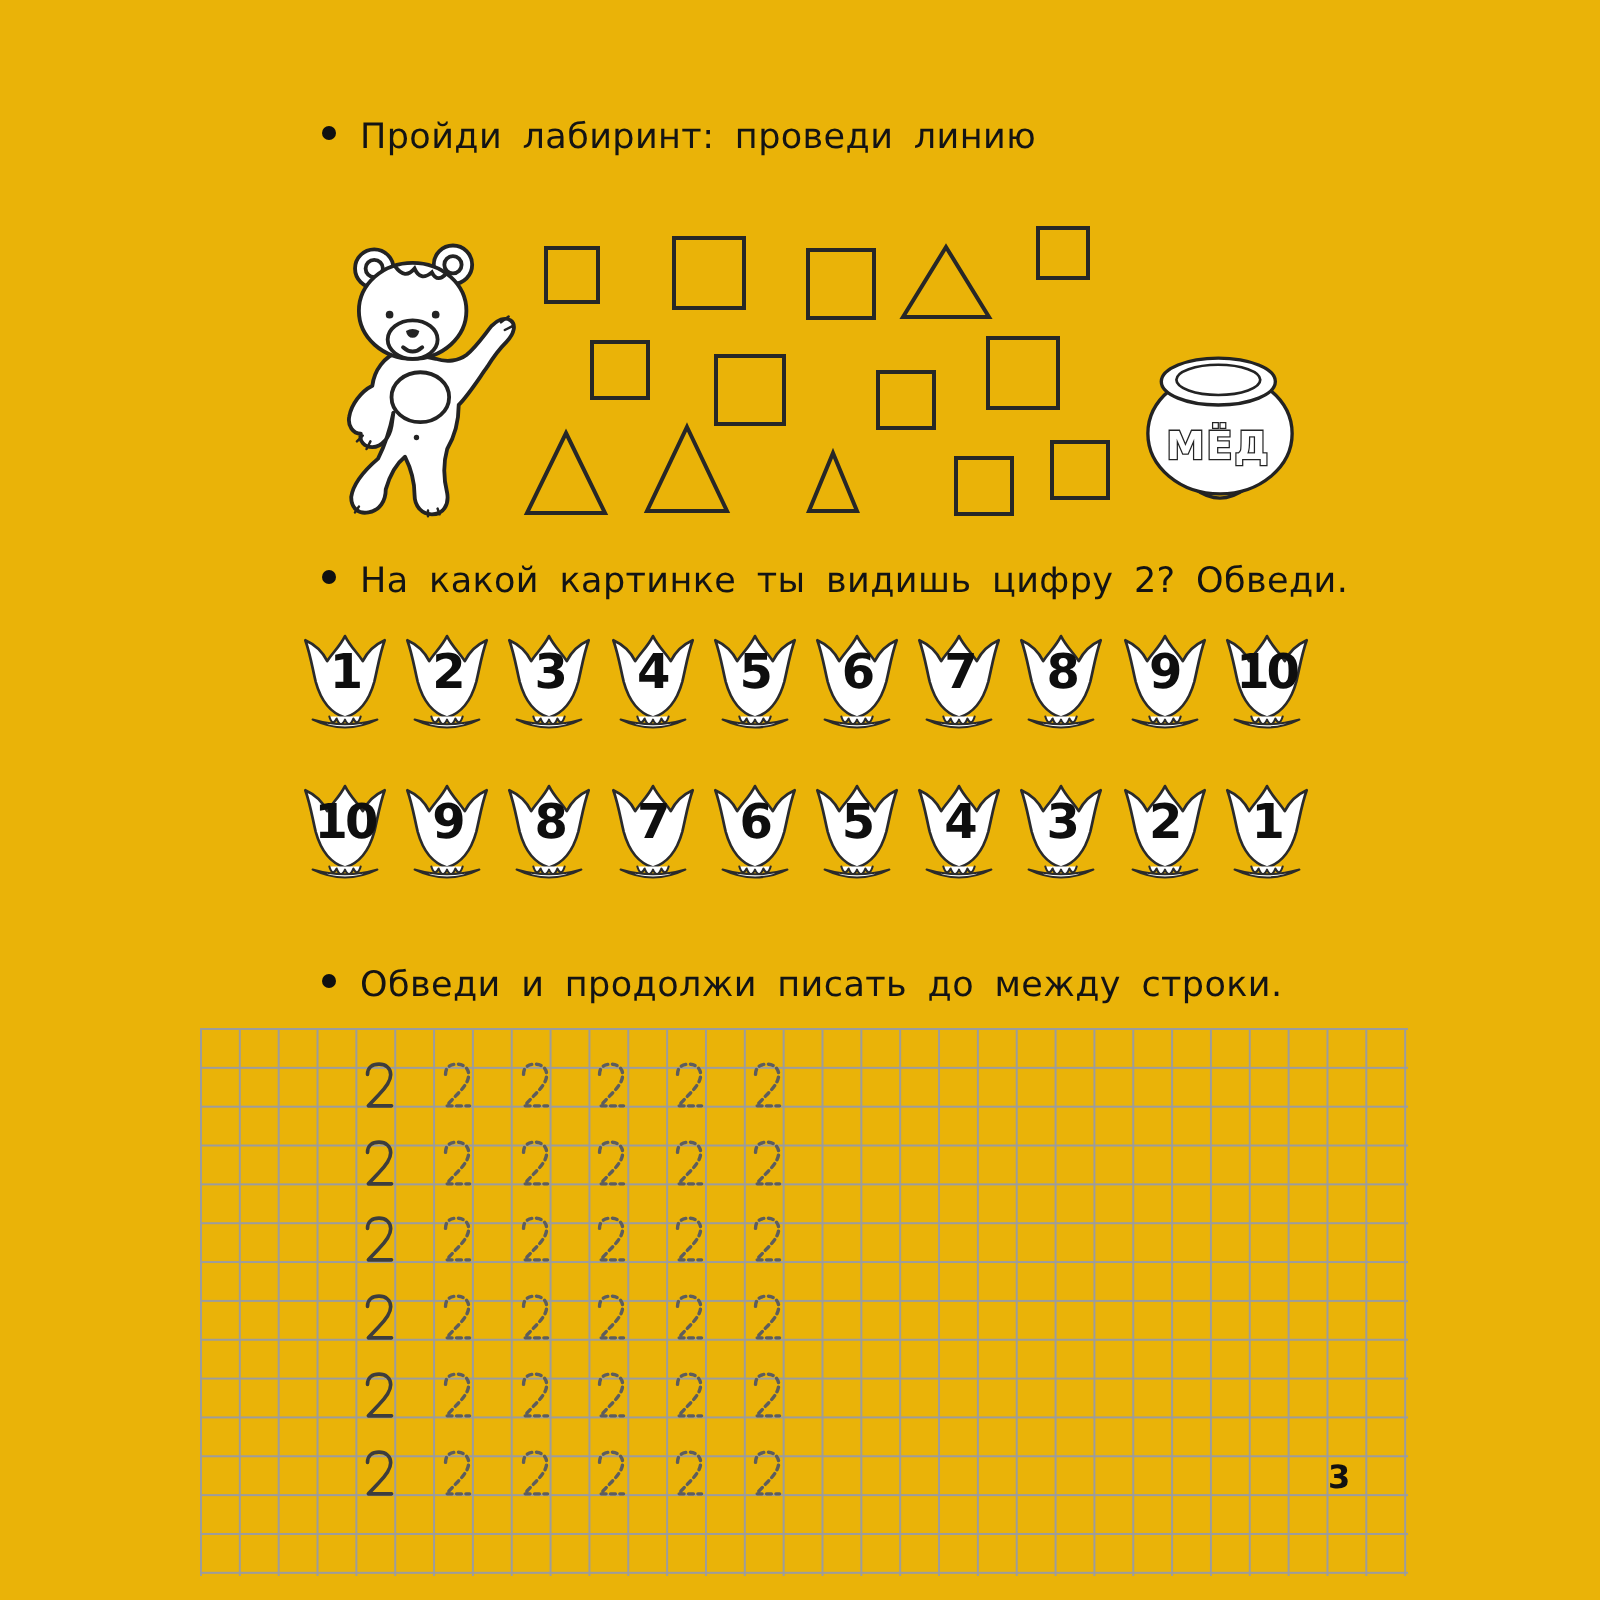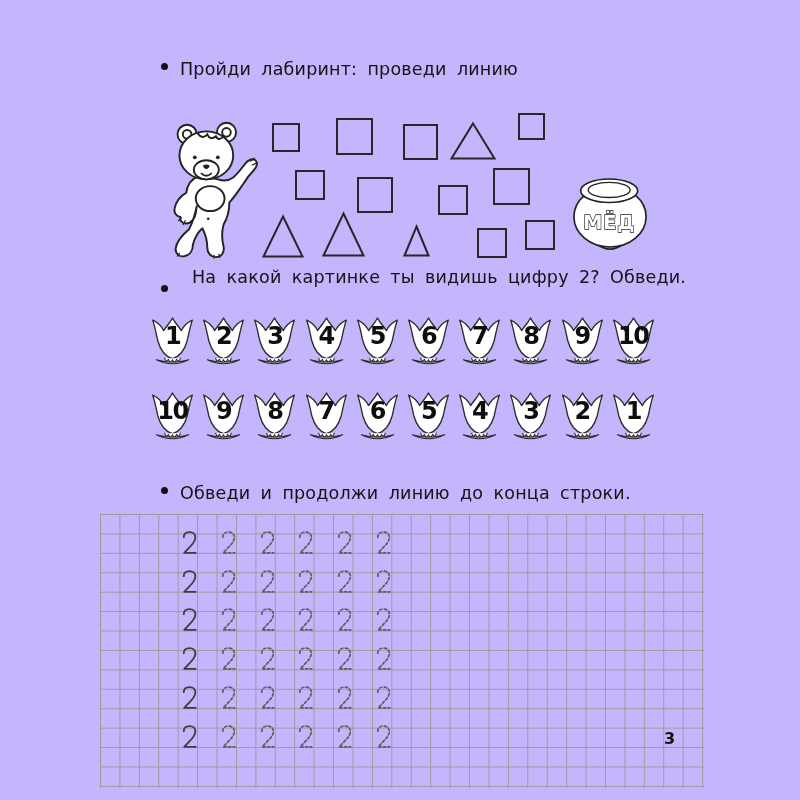--- a/index.html
+++ b/index.html
@@ -1,17 +1,17 @@
 <!DOCTYPE html>
 <html><head>
 <meta charset="utf-8">
 <style>
   html,body{margin:0;padding:0;background:#fff;}
   .page{
-    position:relative;width:800px;height:800px;background:#c4b5fd;
+    position:relative;width:800px;height:800px;background:#eab308;
     font-family:"DejaVu Sans","Liberation Sans",sans-serif;color:#1c1c1c;overflow:hidden;
   }
   .bullet{position:absolute;width:7px;height:7px;border-radius:50%;background:#101010;}
   .title{
     position:absolute;left:180px;font-size:17.5px;line-height:29px;
     letter-spacing:.2px;word-spacing:4.5px;color:#141414;white-space:nowrap;
   }
   .title .line{display:block;}
   
   .shape-square{position:absolute;border:2px solid #272727;background:transparent;box-sizing:border-box;}
@@ -108,21 +108,21 @@
 
   <svg class="figure" style="left:568px;top:174px;width:84px;height:78px;" viewBox="0 0 100 93">
     <path class="thin" d="M35,84 q15,11 30,0"></path>
     <ellipse class="outline" cx="50" cy="51" rx="43" ry="36"></ellipse>
     <ellipse class="outline" cx="49" cy="20" rx="34" ry="14"></ellipse>
     <ellipse class="outline" style="stroke-width:1.6" cx="49" cy="19" rx="25" ry="9"></ellipse>
     <text class="pot-label" x="49" y="66" text-anchor="middle">МЁД</text>
   </svg>
 
   <div class="bullet" style="left:161px;top:285px;"></div>
-  <div class="title" style="top:263px;margin-left:12px;">
+  <div class="title" style="top:277px;">
     <span class="line">На какой картинке ты видишь цифру 2? Обведи.</span>
   </div>
 
   <div class="tulip-row" style="top:314px;">
       <div class="tulip" style="left: 149px;">
       <svg viewBox="0 0 90 100">
         <path d="M45,84 C32,80 22,68 17,50 C14,38 12,24 7,10 C16,14 24,22 28,30
                  C33,22 40,16 45,6 C50,16 57,22 62,30 C66,22 74,14 83,10
                  C78,24 76,38 73,50 C68,68 58,80 45,84 Z"></path>
         <path style="stroke-width:2" d="M30,83 Q33,93 37,85 Q41,95 45,86 Q49,95 53,85 Q57,93 60,83"></path>
@@ -319,21 +319,21 @@
                  C78,24 76,38 73,50 C68,68 58,80 45,84 Z"></path>
         <path style="stroke-width:2" d="M30,83 Q33,93 37,85 Q41,95 45,86 Q49,95 53,85 Q57,93 60,83"></path>
         <path style="stroke-width:2" d="M14,86 Q45,101 76,86 Q45,95 14,86 Z"></path>
       </svg>
       <span class="tulip-num">1</span>
     </div>
     </div>
 
   <div class="bullet" style="left:161px;top:487px;"></div>
   <div class="title" style="top:479px;">
-    <span class="line">Обведи и продолжи линию до конца строки.</span>
+    <span class="line">Обведи и продолжи писать до между строки.</span>
   </div>
 
   <div class="practice-grid">
       <svg viewBox="0 0 16 22" class="digit2 solid" style="left: 81px; top: 16px;">
         <path d="M2.6,6 C2.6,2.6 4.9,1.2 8,1.2 C11.2,1.2 13.5,3.1 13.5,6.2 C13.5,9.4 11,12.5 7.7,15.8 L3,20.8 L13.9,20.8"></path>
       </svg>
       <svg viewBox="0 0 16 22" class="digit2 dashed" style="left: 119.8px; top: 16px;">
         <path d="M2.6,6 C2.6,2.6 4.9,1.2 8,1.2 C11.2,1.2 13.5,3.1 13.5,6.2 C13.5,9.4 11,12.5 7.7,15.8 L3,20.8 L13.9,20.8"></path>
       </svg>
       <svg viewBox="0 0 16 22" class="digit2 dashed" style="left: 158.6px; top: 16px;">

